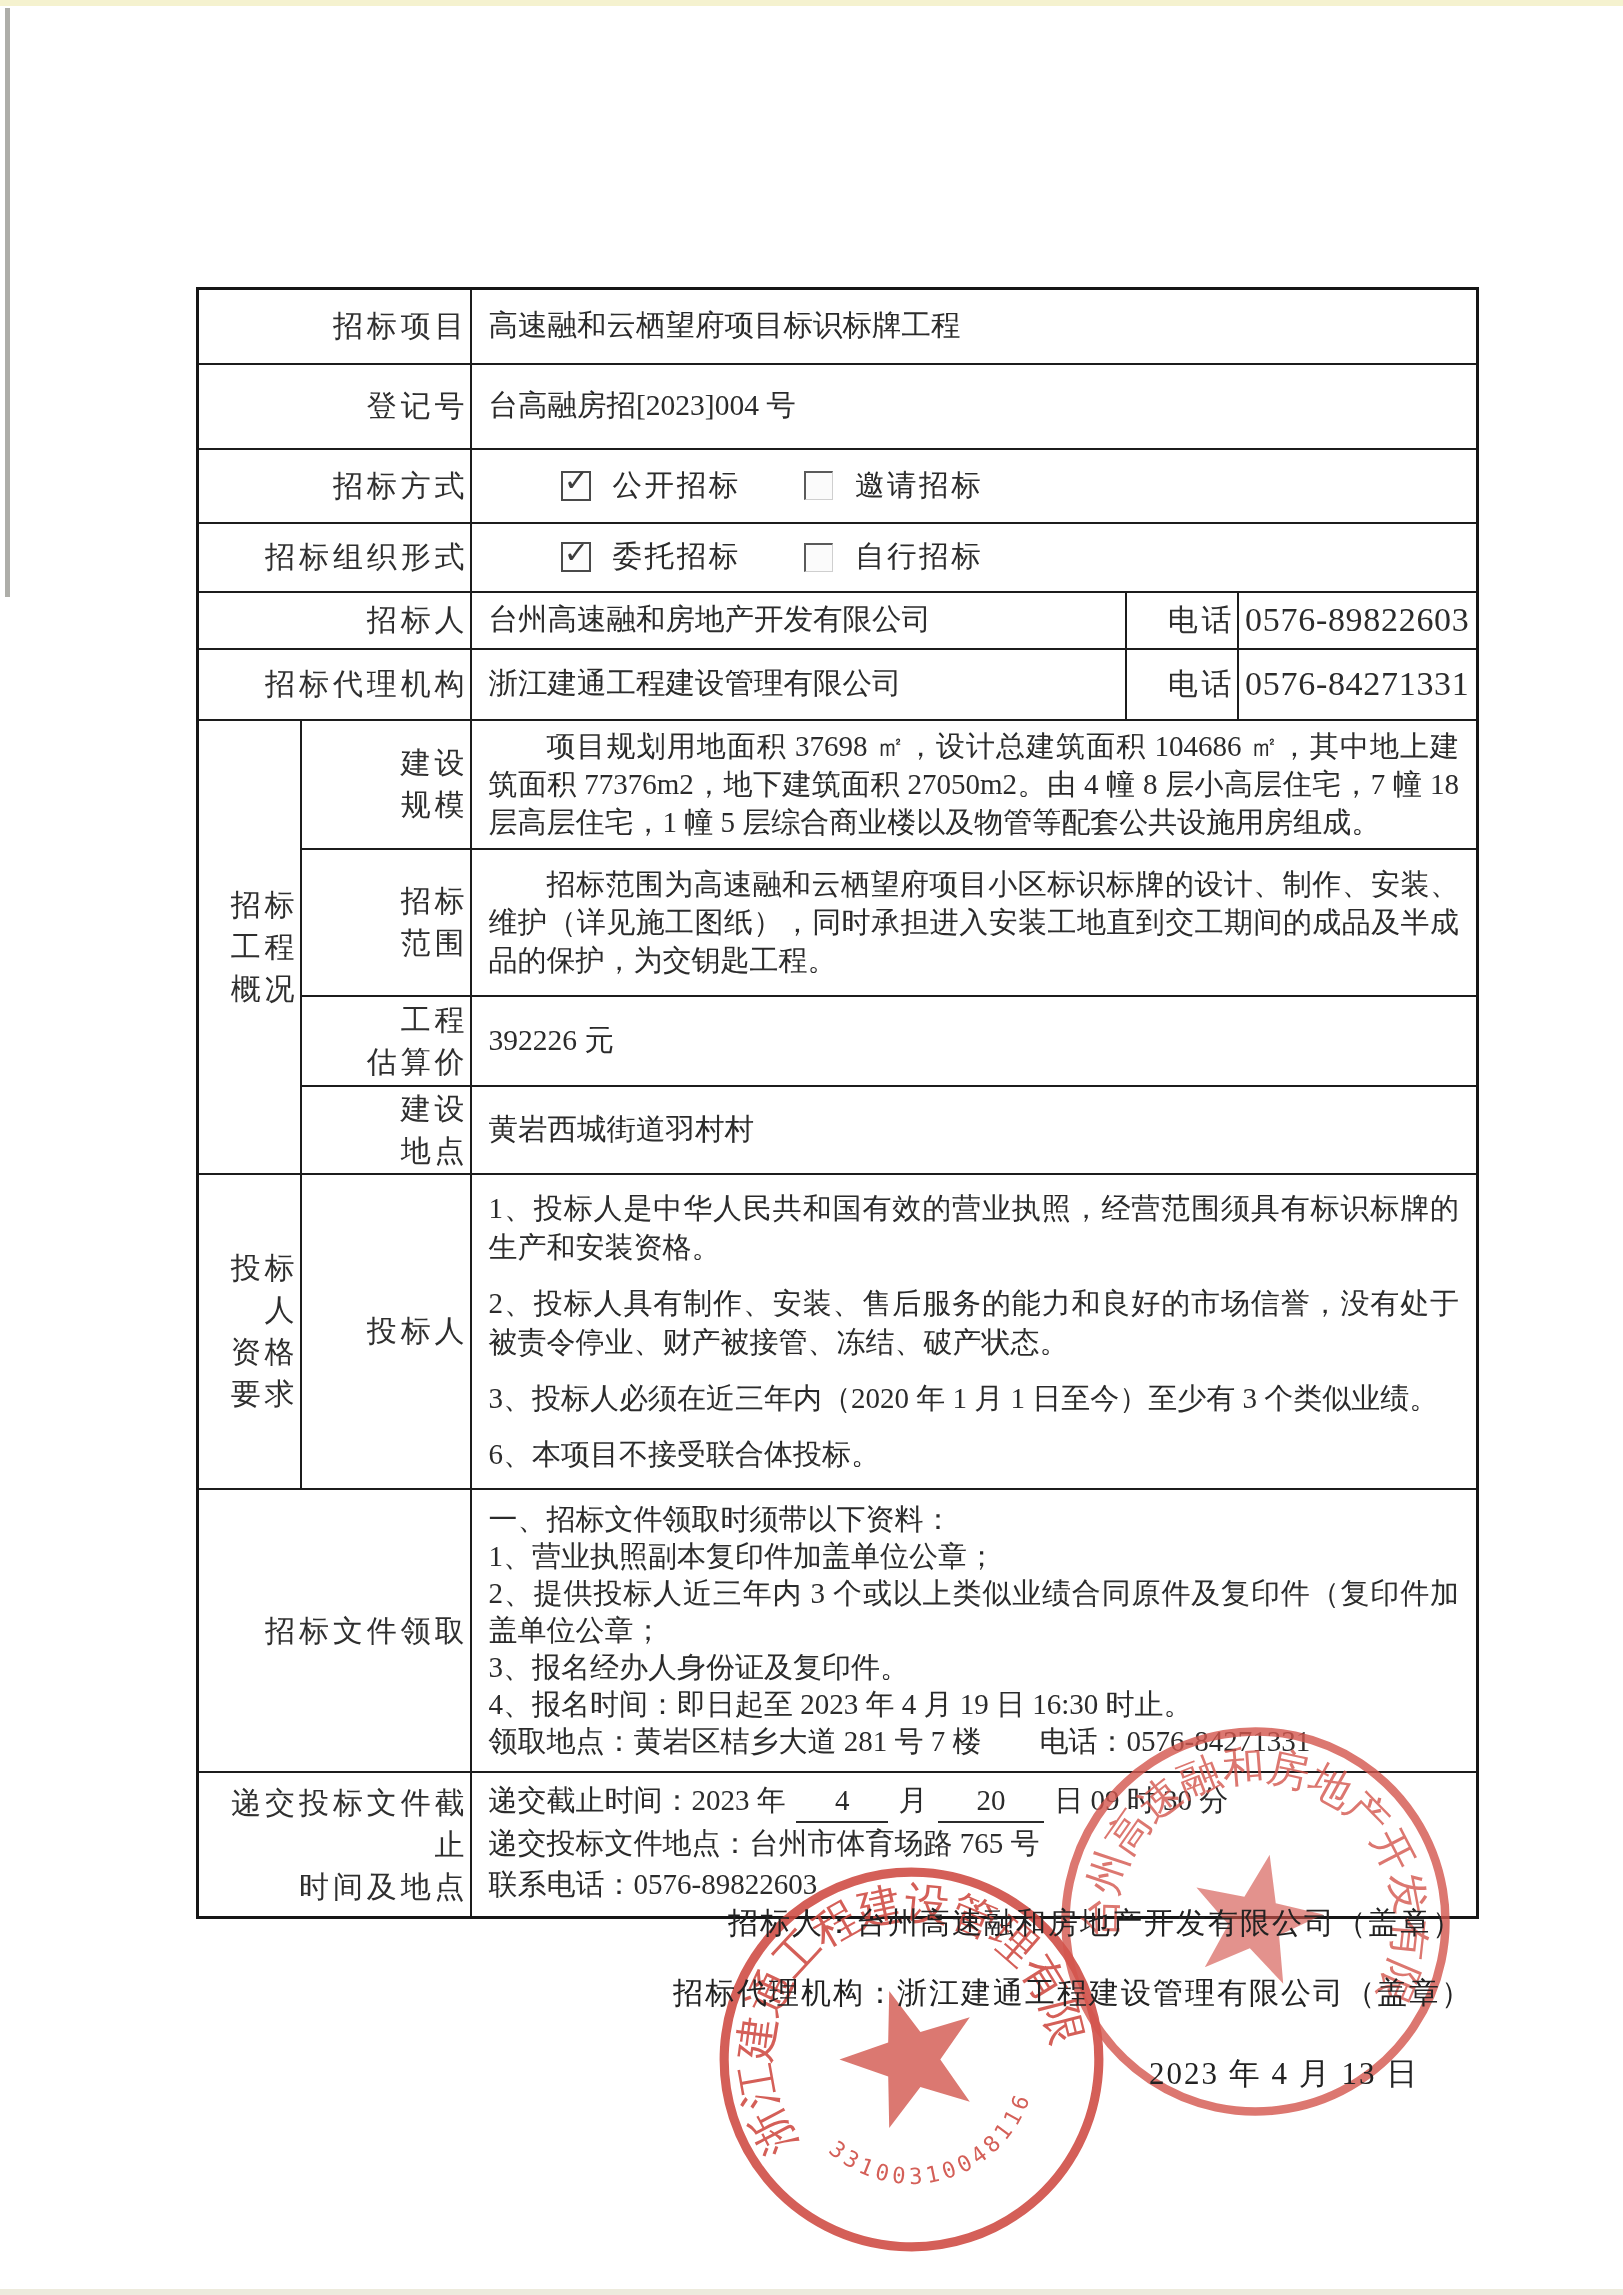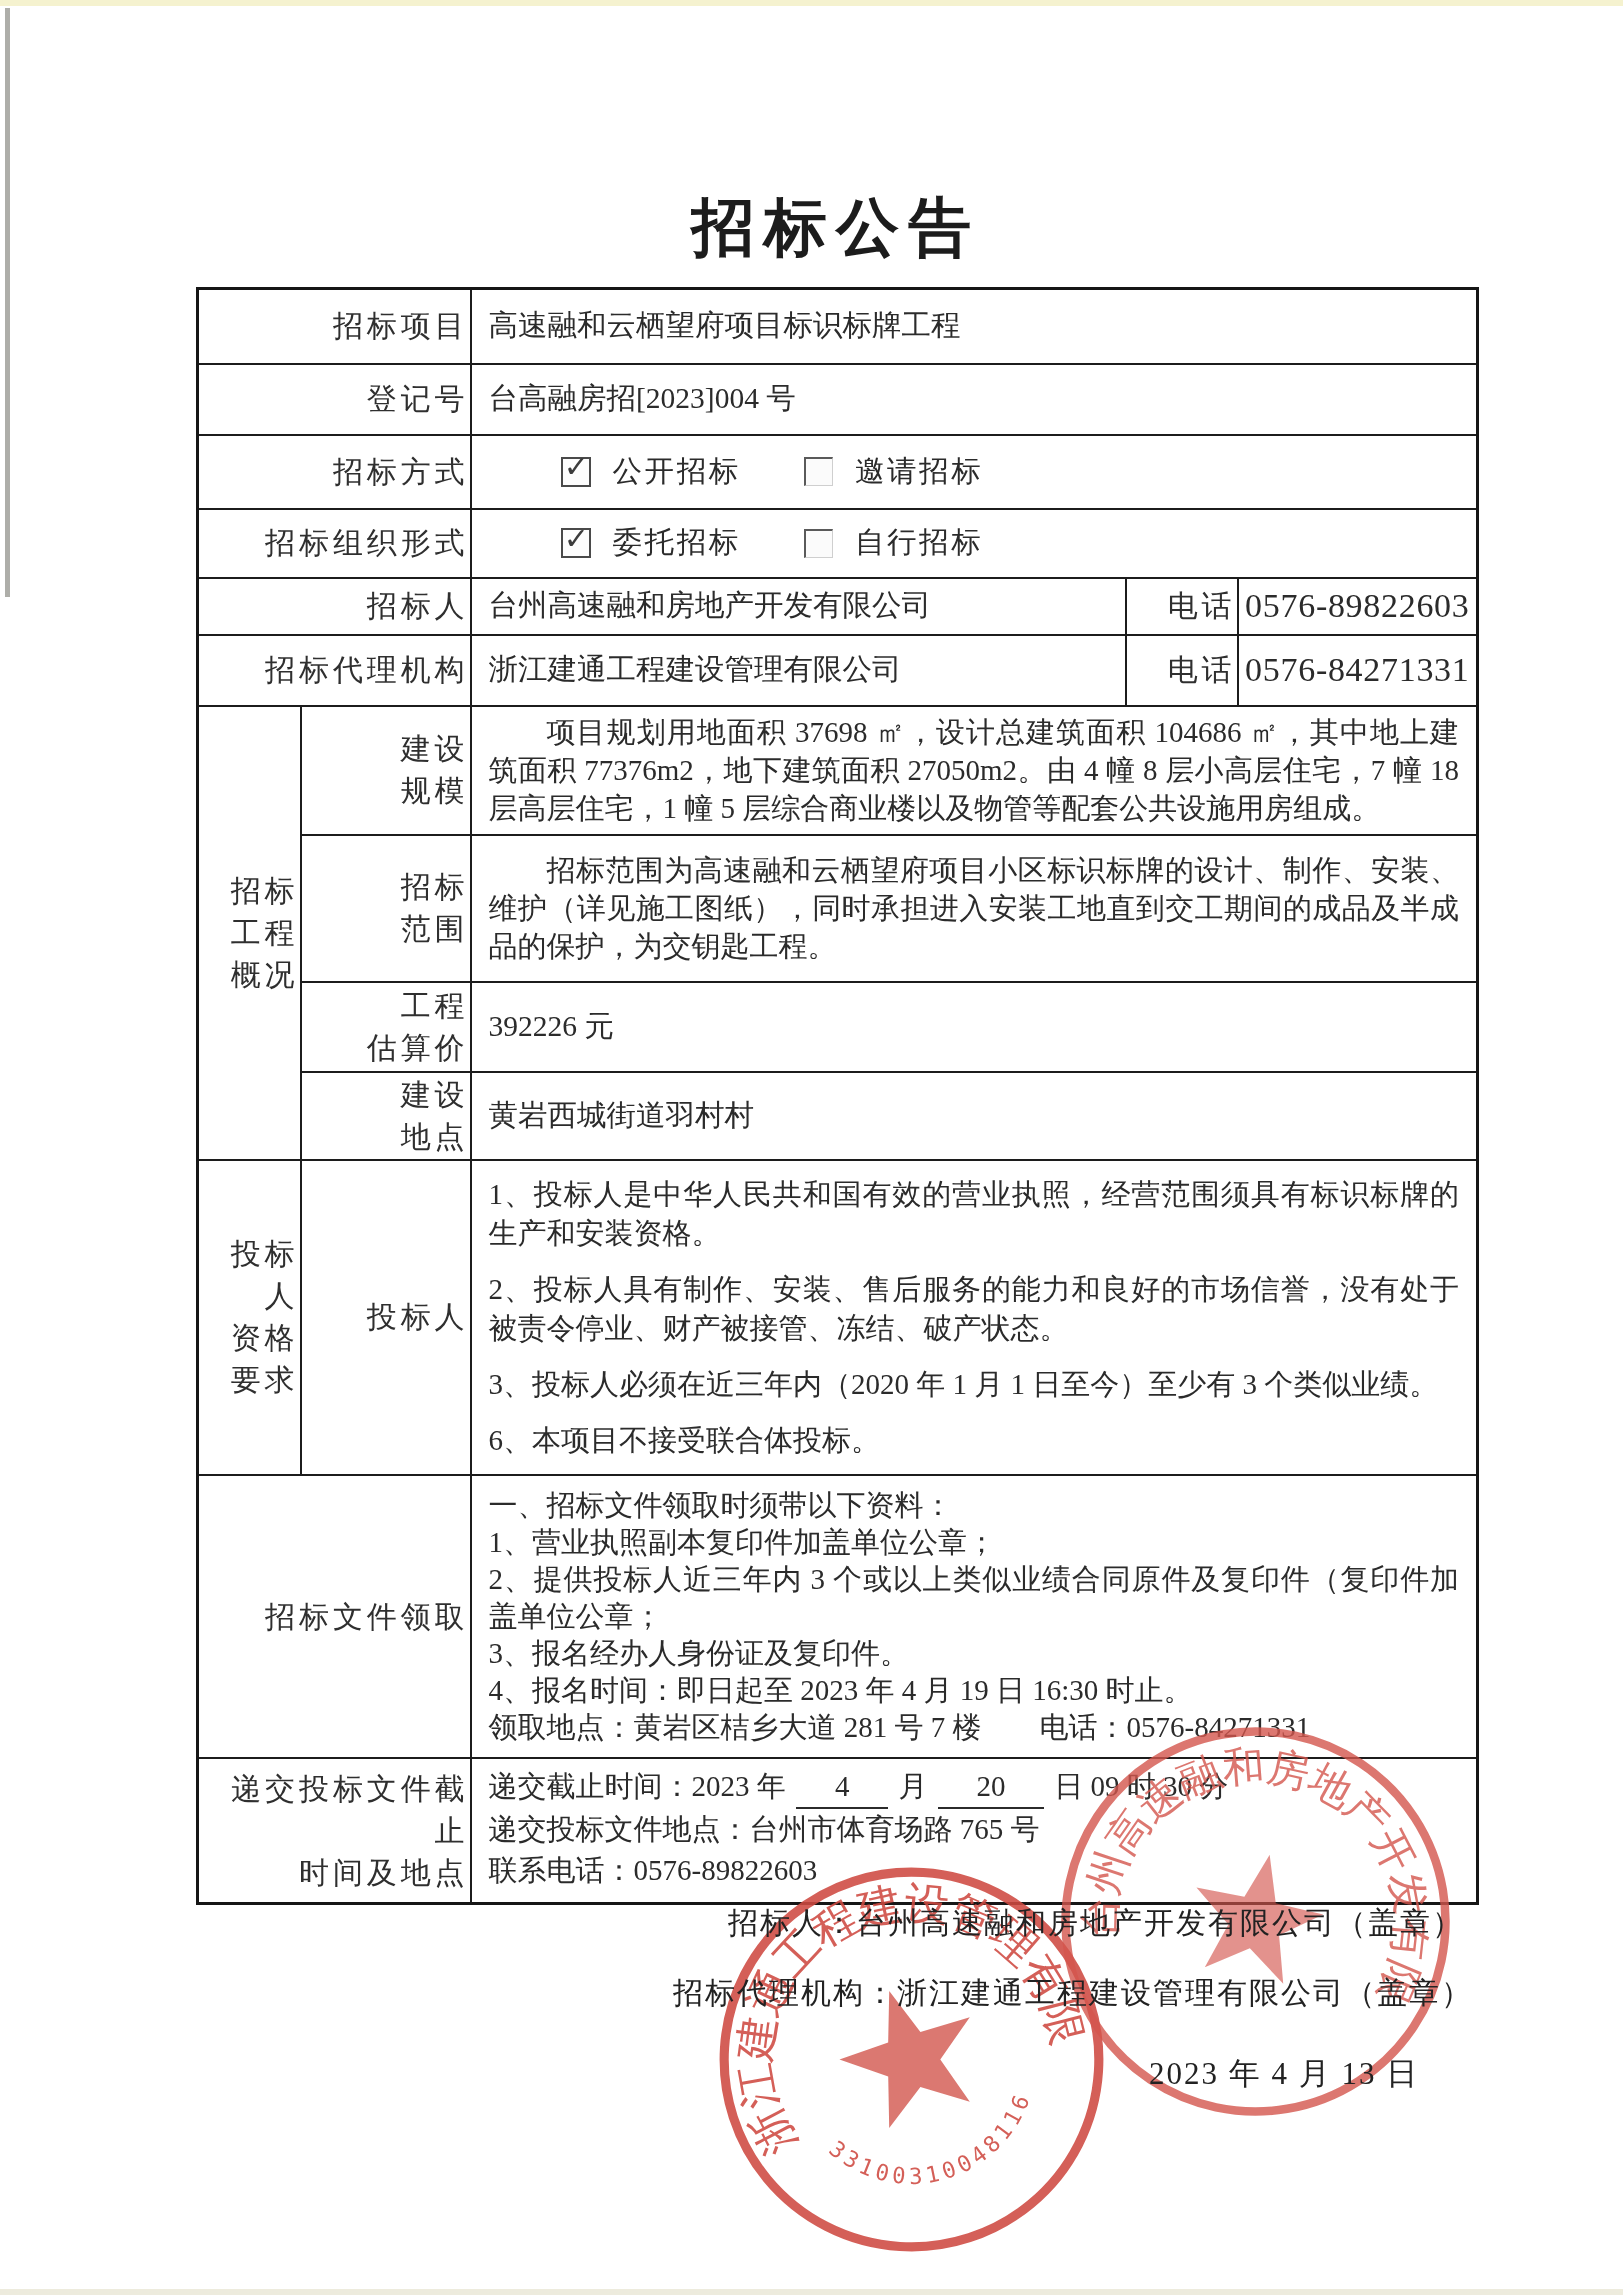--- a/index.html
+++ b/index.html
@@ -82,38 +82,37 @@
   .stamp-right{ left:1059px; top:1725px; transform:rotate(12deg); opacity:.8;}
 </style>
 </head>
 <body>
 
 <div class="page">
   <div class="edge-top"></div>
   <div class="edge-left"></div>
   <div class="edge-bottom"></div>
 
-  <div class="doc-title">招标公告</div>
 
   <table class="main">
     <colgroup>
         <col style="width:103px">
         <col style="width:170px">
         <col style="width:655px">
         <col style="width:112px">
         <col style="width:240px">
       </colgroup>
 
     <tbody>
         <tr style="height:75px">
       <td class="lbl" colspan="2">招标项目</td>
       <td class="val" colspan="3">高速融和云栖望府项目标识标牌工程</td>
     </tr>
 
-    <tr style="height:71px">
+    <tr style="height:85px">
       <td class="lbl" colspan="2">登记号</td>
       <td class="val" colspan="3">台高融房招[2023]004 号</td>
     </tr>
 
     <tr style="height:74px">
       <td class="lbl" colspan="2">招标方式</td>
       <td class="val checkcell" colspan="3">
         <div class="checks">
           <span class="cb checked">
                 <span class="tick">✓</span>

